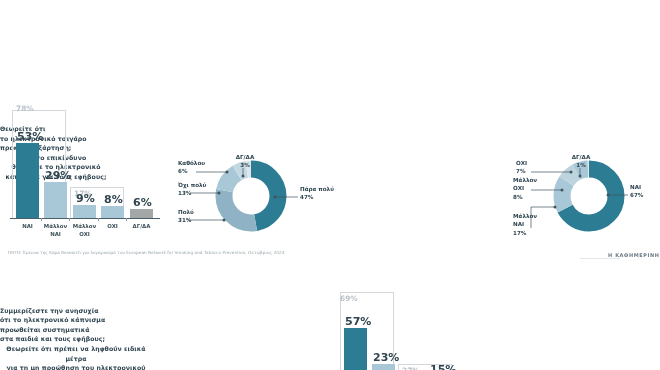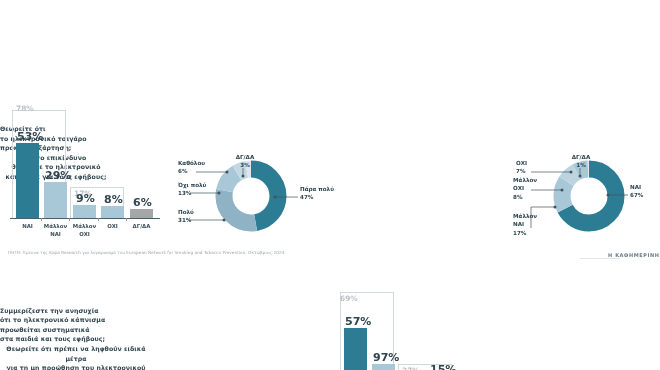--- a/index.html
+++ b/index.html
@@ -243,21 +243,21 @@
     <div class="bracket" style="left:4px; top:6px; width:54px; height:108px;"></div>
     <div class="bracketval" style="left:4px; top:8px;">69%</div>
 
     <div class="bracket" style="left:62px; top:78px; width:54px; height:36px;"></div>
     <div class="bracketval" style="left:66px; top:80px;">27%</div>
 
     <div class="bar" style="left:8px; bottom:10px; width:23px; height:72px; background:#2c7d93;"></div>
     <div class="barval" style="left:9px; top:29px;">57%</div>
 
     <div class="bar" style="left:36px; bottom:10px; width:23px; height:36px; background:#a9c8d7;"></div>
-    <div class="barval" style="left:37px; top:65px;">97%</div>
+    <div class="barval" style="left:37px; top:65px;">23%</div>
 
     <div class="barval" style="left:66px; top:82px;">12%</div>
 
     <div class="barval" style="left:94px; top:77px;">15%</div>
 
   </div>
 
   <div class="qtitle" style="left:394px; top:112px; width:110px;">
     <div>Συμμερίζεστε την ανησυχία</div>
     <div>ότι το ηλεκτρονικό κάπνισμα</div>

